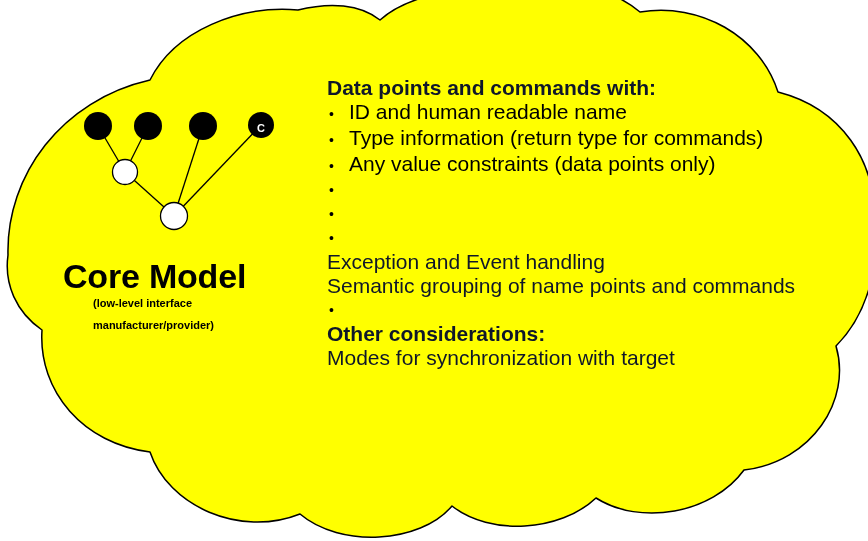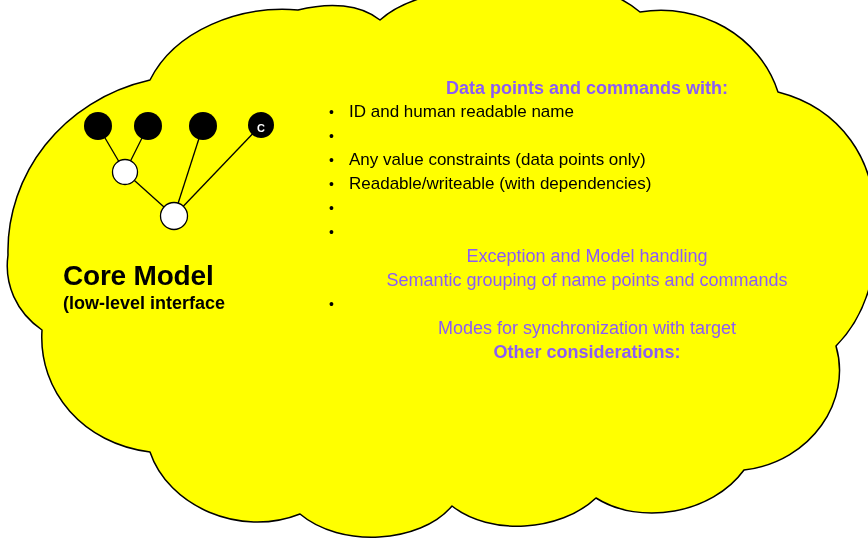--- a/index.html
+++ b/index.html
@@ -38,69 +38,69 @@
   }
 
   
   #core-block {
     position: absolute;
     left: 63px;
     top: 260px;
     width: 250px;
   }
   #core-title {
-    font-size: 28px;
+    font-size: 34px;
     font-weight: bold;
     color: #000000;
     line-height: 32px;
     letter-spacing: -0.2px;
     white-space: nowrap;
   }
   .core-sub-line {
-    font-size: 18px;
+    font-size: 11px;
     font-weight: bold;
     color: #000000;
     line-height: 22px;
     white-space: nowrap;
+    margin-left: 30px;
   }
 
   
   #right-block {
     position: absolute;
     left: 327px;
     top: 76px;
     width: 520px;
   }
   .txt-line {
-    font-size: 18px;
-    color: #8b5cf6;
+    font-size: 21px;
+    color: #0f172a;
     line-height: 24px;
     white-space: nowrap;
-    text-align: center;
   }
   .txt-line.bold {
     font-weight: bold;
   }
   .bullet-row {
     display: flex;
     align-items: baseline;
     line-height: 24px;
     white-space: nowrap;
   }
   .bullet-mark {
     width: 22px;
     flex: 0 0 22px;
     font-size: 14px;
     color: #000000;
     text-align: left;
     padding-left: 2px;
     box-sizing: border-box;
   }
   .bullet-text {
-    font-size: 17px;
+    font-size: 21px;
     color: #000000;
     white-space: nowrap;
   }
   .empty-bullet-row {
     display: flex;
     align-items: baseline;
     line-height: 24px;
   }
   .node-label {
     font-size: 11px;
@@ -150,53 +150,54 @@
       <circle cx="125" cy="172" r="12.5" fill="#ffffff" stroke="#000000" stroke-width="1.3"></circle>
       <circle cx="174" cy="216" r="13.5" fill="#ffffff" stroke="#000000" stroke-width="1.3"></circle>
     </g>
   </svg>
 
   <div class="overlay">
 
     <div id="core-block">
       <div id="core-title">Core Model</div>
       <div class="core-sub-line">(low-level interface</div>
+      <div class="core-sub-line">manufacturer/provider)</div>
     </div>
 
     <div id="right-block">
       <div class="txt-line bold">Data points and commands with:</div>
 
       <div class="bullet-row">
         <span class="bullet-mark">•</span>
         <span class="bullet-text">ID and human readable name</span>
       </div>
       <div class="bullet-row">
         <span class="bullet-mark">•</span>
+        <span class="bullet-text">Type information (return type for commands)</span>
       </div>
       <div class="bullet-row">
         <span class="bullet-mark">•</span>
         <span class="bullet-text">Any value constraints (data points only)</span>
       </div>
       <div class="bullet-row">
         <span class="bullet-mark">•</span>
-        <span class="bullet-text">Readable/writeable (with dependencies)</span>
-      </div>
-      <div class="bullet-row">
-        <span class="bullet-mark">•</span>
-      </div>
-      <div class="bullet-row">
-        <span class="bullet-mark">•</span>
-      </div>
-
-      <div class="txt-line">Exception and Model handling</div>
+      </div>
+      <div class="bullet-row">
+        <span class="bullet-mark">•</span>
+      </div>
+      <div class="bullet-row">
+        <span class="bullet-mark">•</span>
+      </div>
+
+      <div class="txt-line">Exception and Event handling</div>
       <div class="txt-line">Semantic grouping of name points and commands</div>
 
       <div class="empty-bullet-row">
         <span class="bullet-mark">•</span>
         <span class="bullet-text"></span>
       </div>
 
+      <div class="txt-line bold">Other considerations:</div>
       <div class="txt-line">Modes for synchronization with target</div>
-      <div class="txt-line bold">Other considerations:</div>
     </div>
 
   </div>
 </div>
 
 </body></html>

